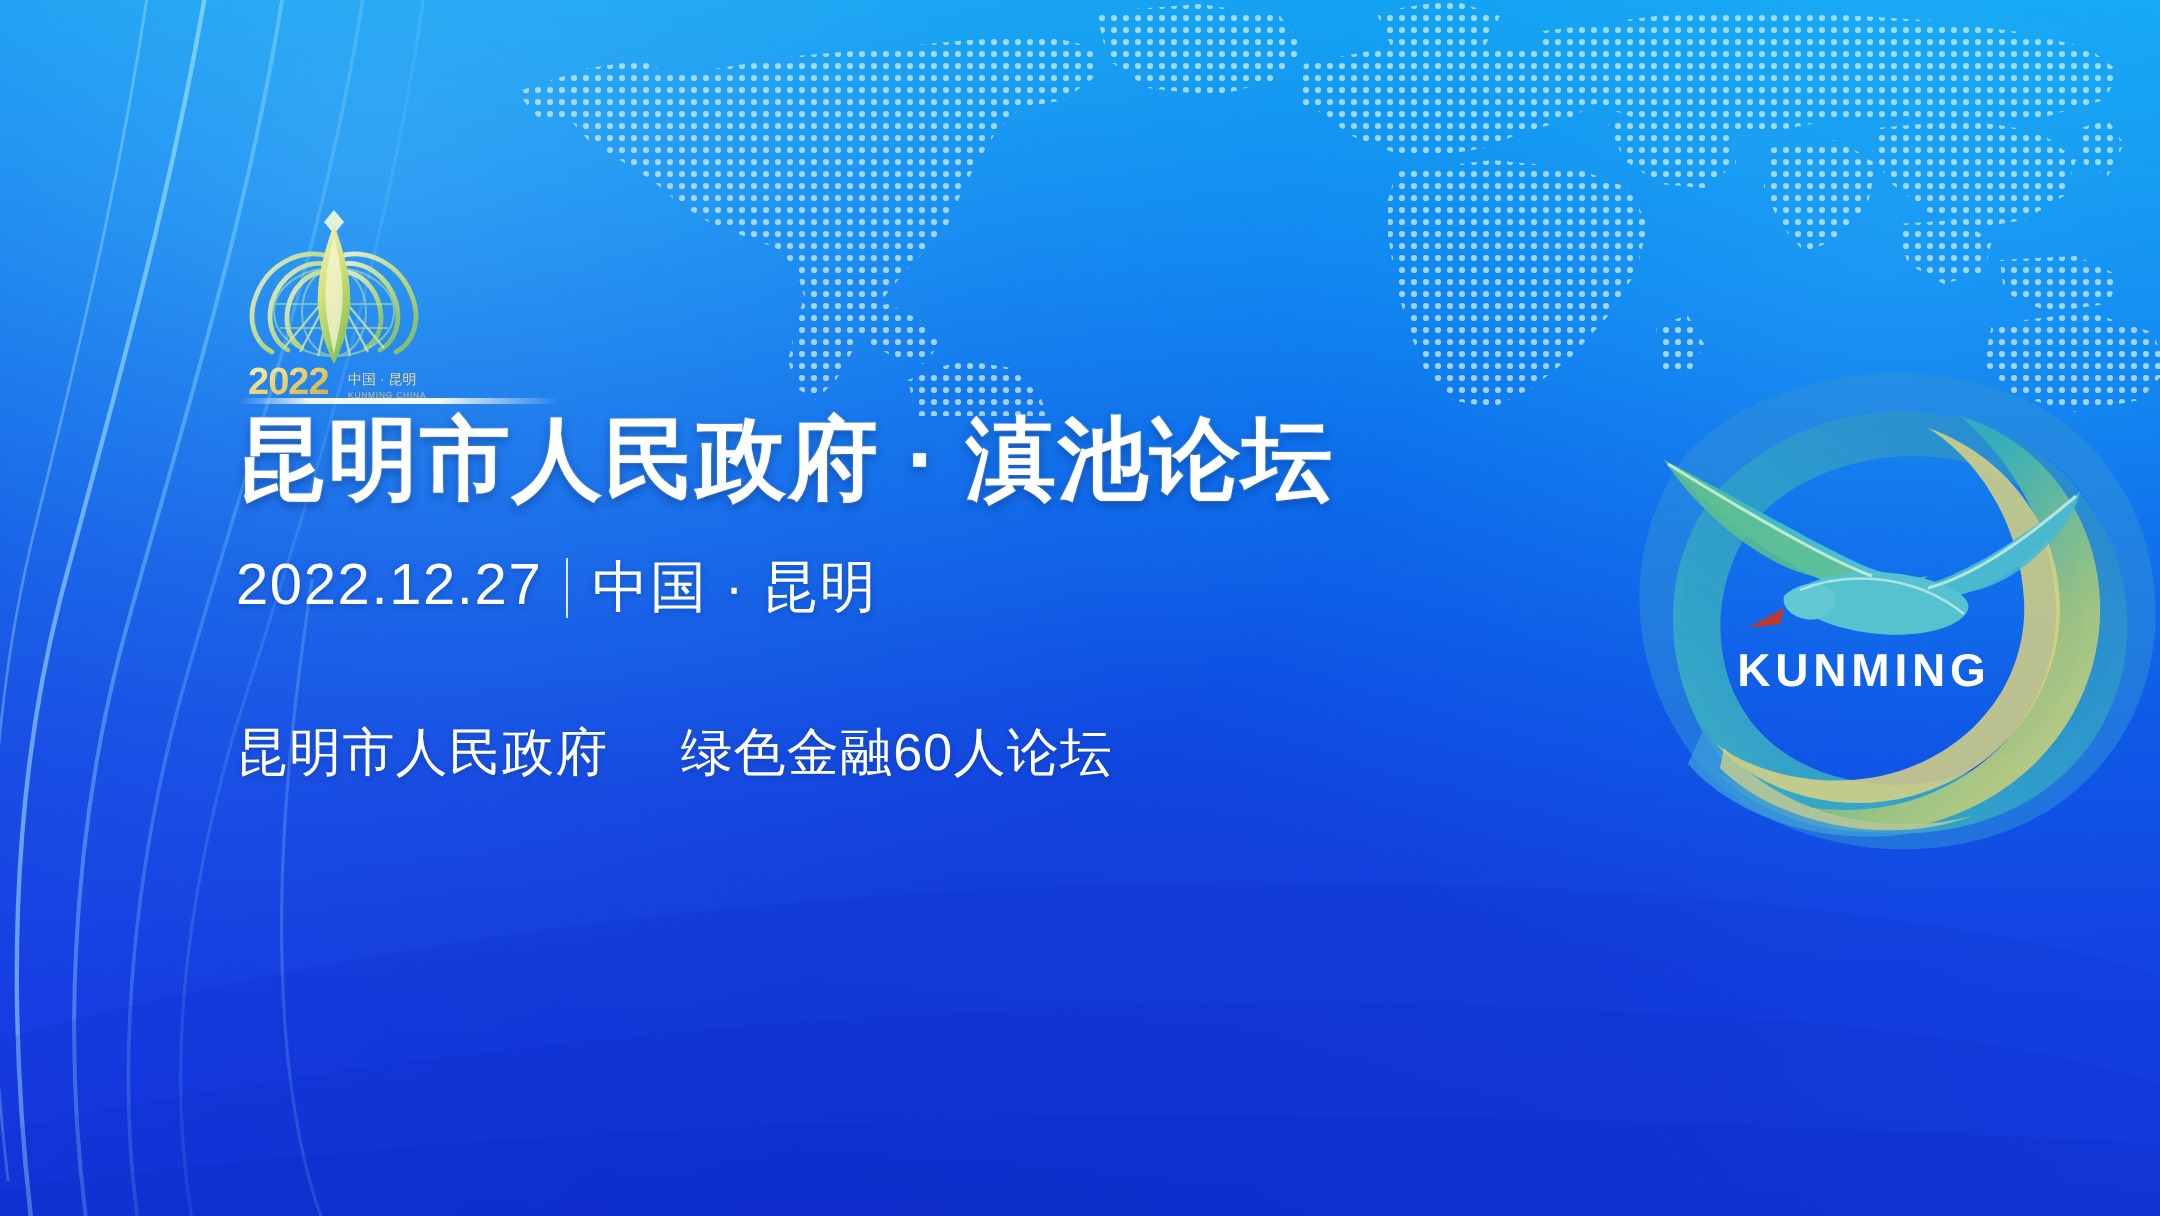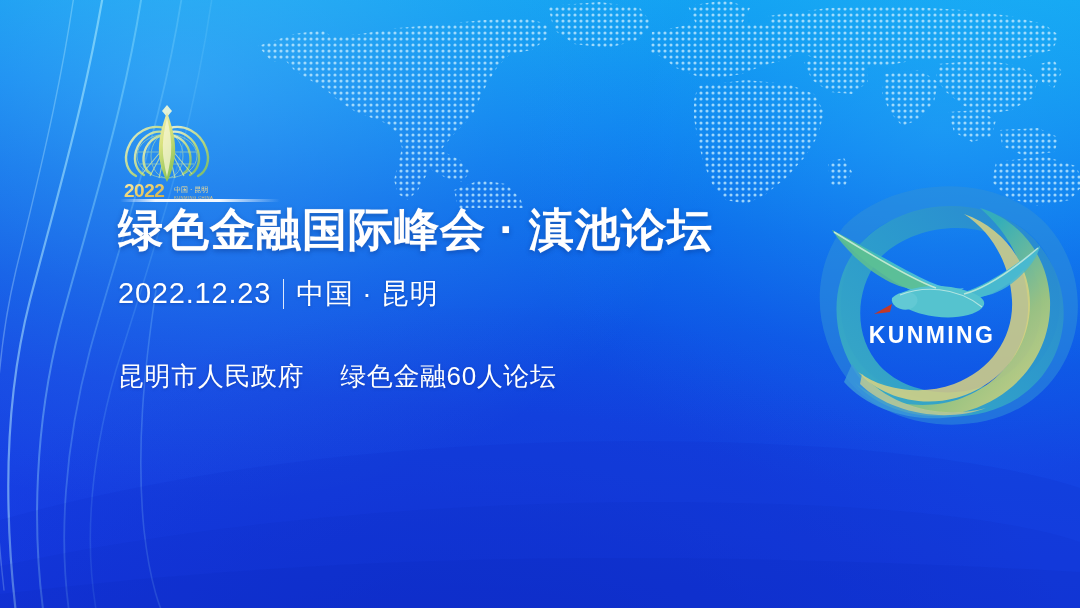--- a/index.html
+++ b/index.html
@@ -341,25 +341,25 @@
 
       <text x="60" y="94" font-family="Liberation Sans, sans-serif" font-size="7" fill="#f0dc94">中国 · 昆明</text>
       <text x="60" y="101" font-family="Liberation Sans, sans-serif" font-size="4.2" letter-spacing=".4" fill="#d9c27e">KUNMING  CHINA</text>
     </svg>
   </div>
 
   <div class="divider"></div>
 
   <div class="content">
 
-    <div class="title">绿色金融国际峰会 · 滇池论坛</div>
+    <div class="title">昆明市人民政府 · 滇池论坛</div>
 
 
     <div class="datebar">
-      <span class="d-date">2022.12.23</span>
+      <span class="d-date">2022.12.27</span>
       <span class="d-sep"></span>
       <span class="d-place">中国 · 昆明</span>
     </div>
 
     <div class="orgs">
       <span>昆明市人民政府</span>
       <span class="o-gap"></span>
       <span>绿色金融60人论坛</span>
     </div>
 

